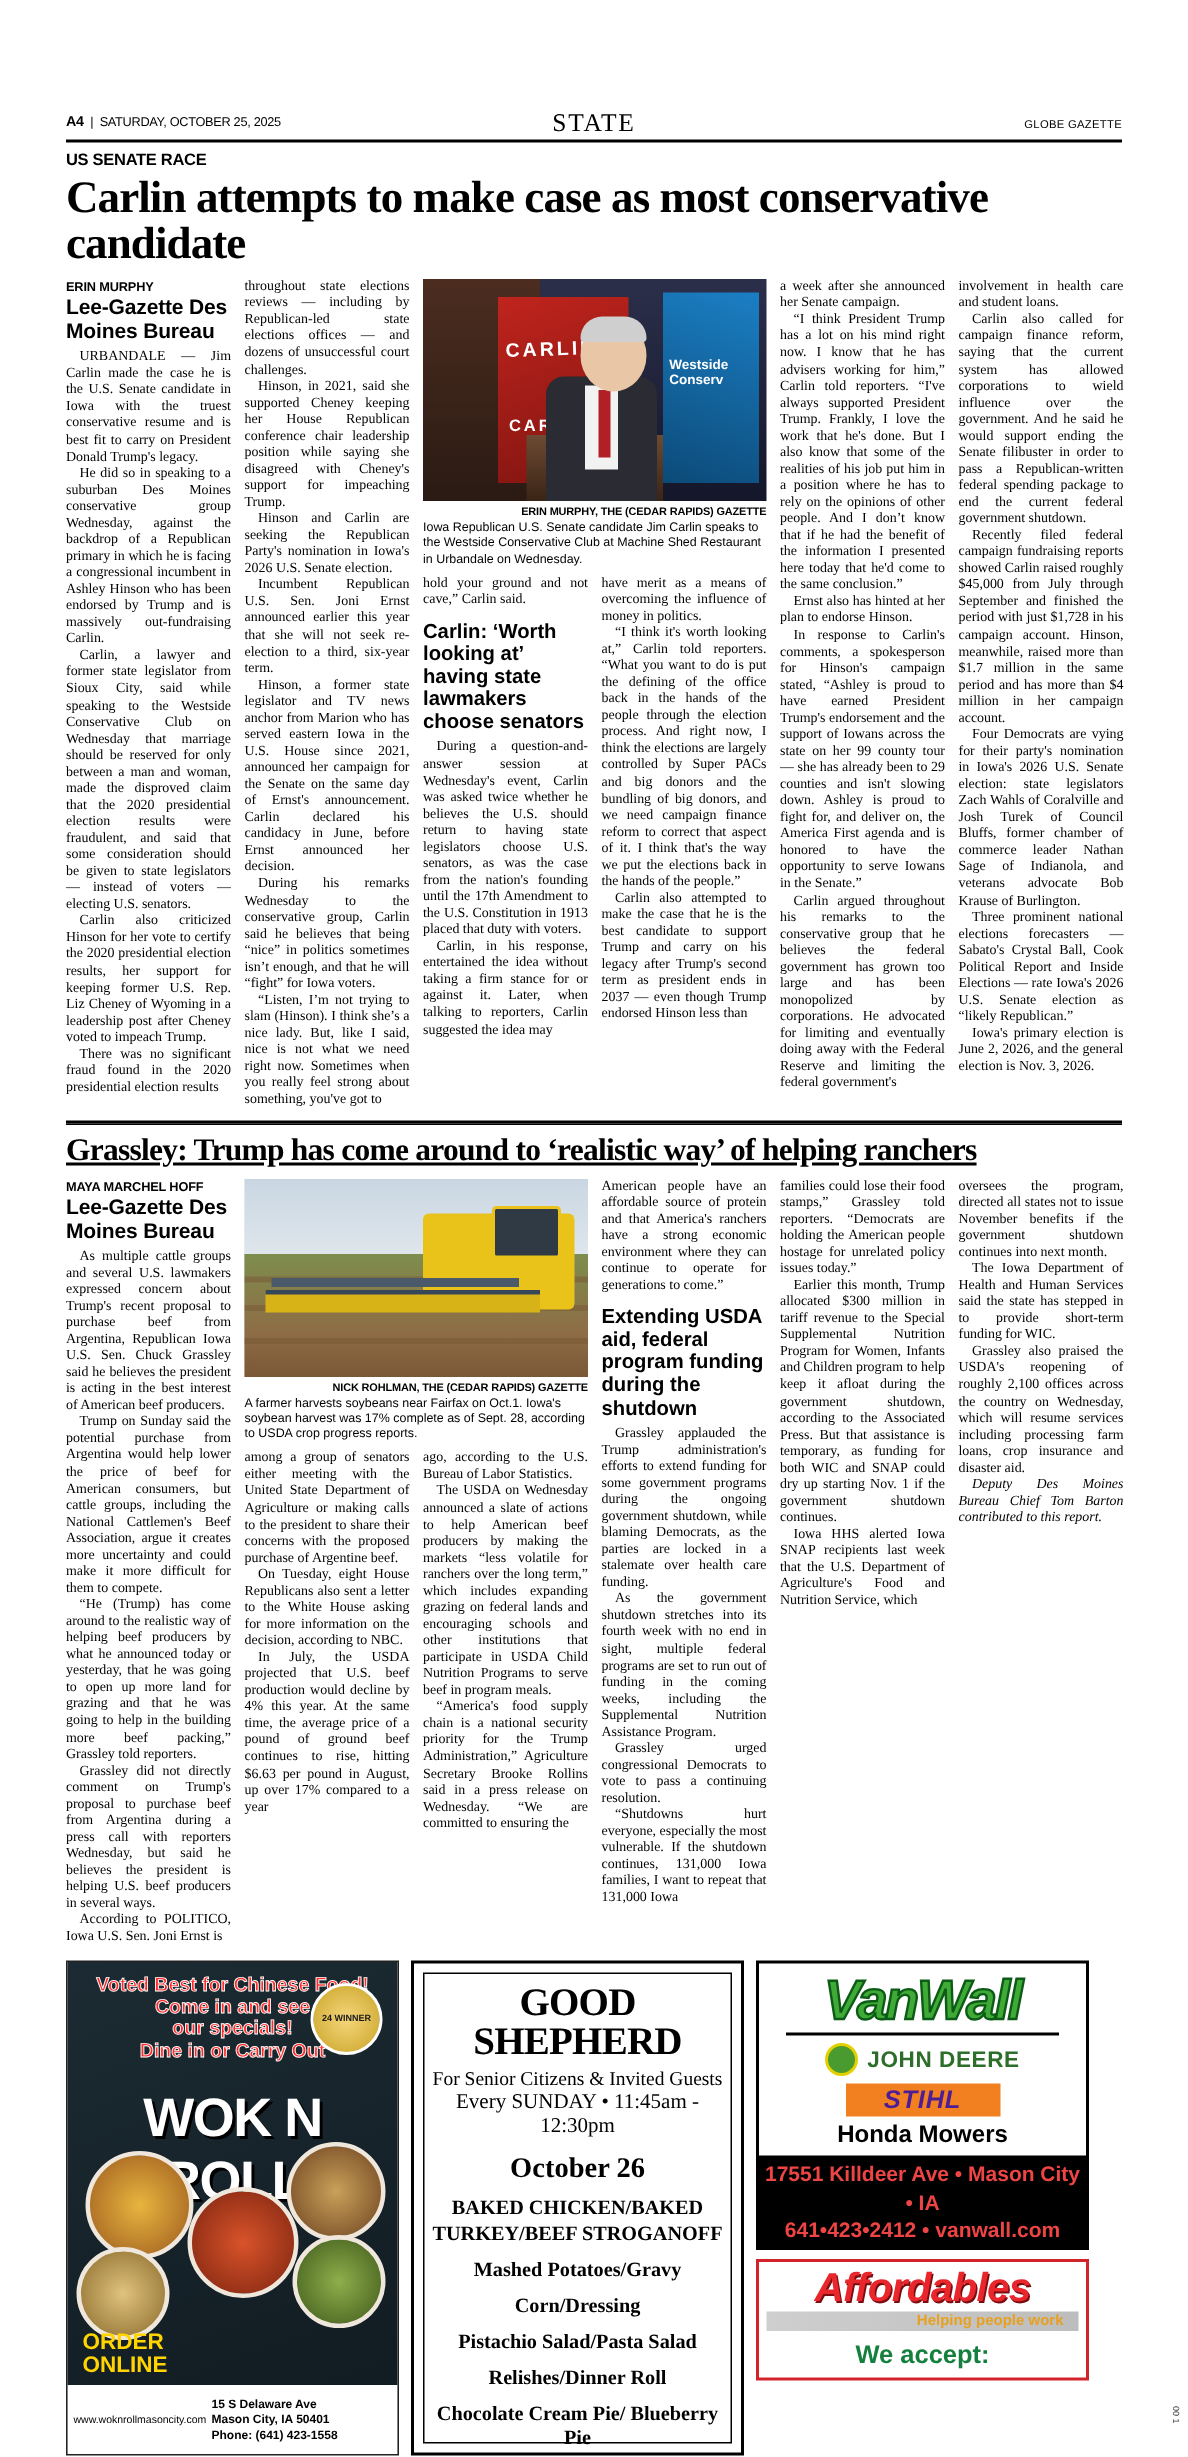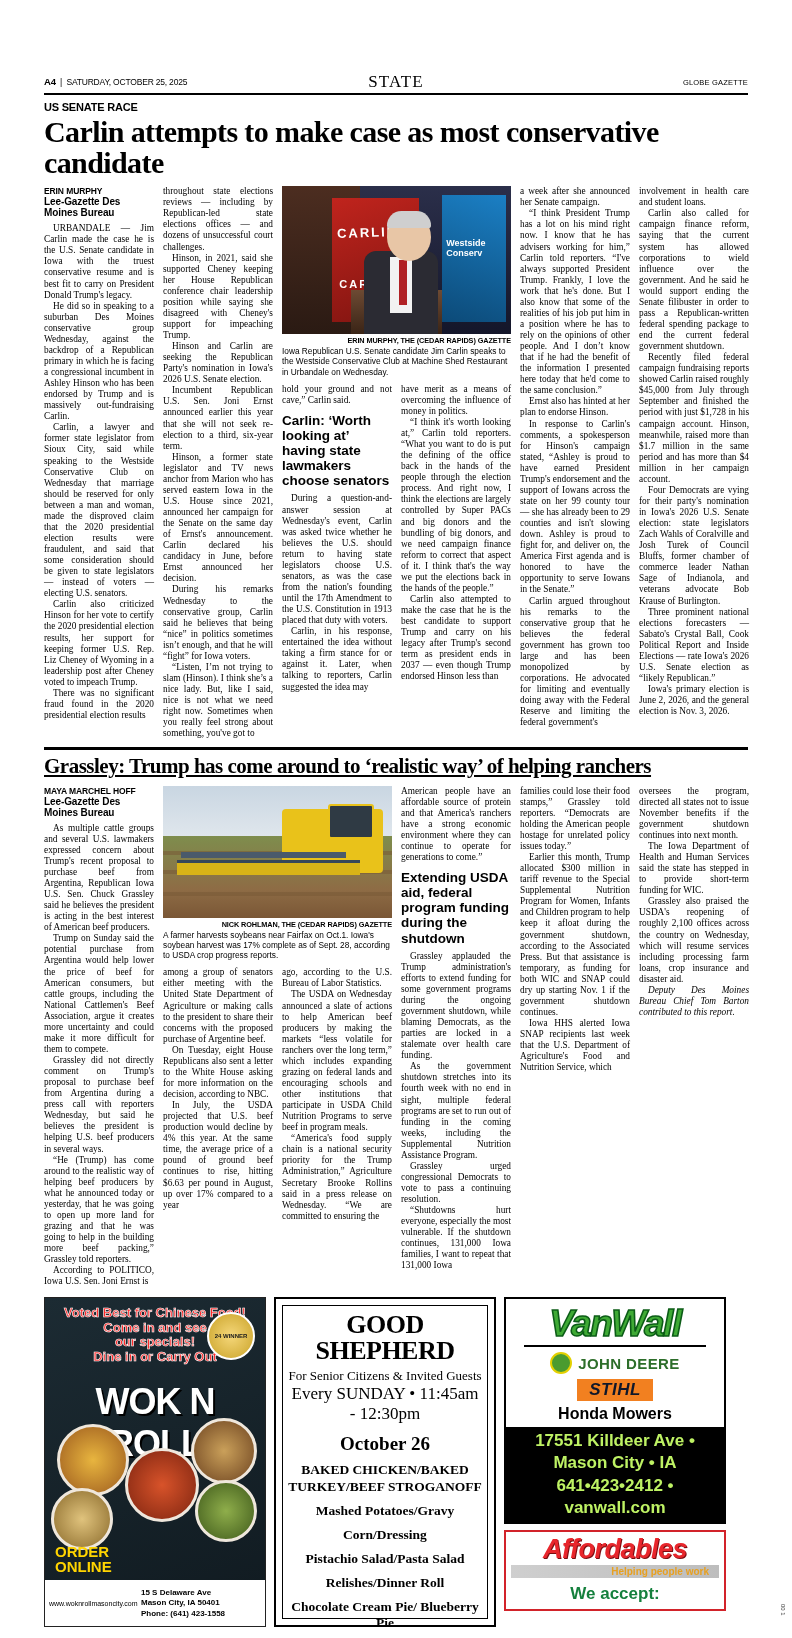--- a/index.html
+++ b/index.html
@@ -33,21 +33,21 @@
            font-size:30px; line-height:1.02; margin:4px 0 8px 0;
            letter-spacing:-0.6px; }
 
   
   .cols { display:flex; gap:9px; }
   .col { width:110px; flex:0 0 110px; }
   .col.w2 { width:229px; flex:0 0 229px; }
   .byline-name { font-family:"Liberation Sans", sans-serif; font-weight:bold;
                  font-size:8.5px; letter-spacing:-0.1px; }
   .byline-org { font-family:"Liberation Sans", sans-serif; font-weight:bold;
-                font-size:10px; margin-bottom:5px; letter-spacing:-0.1px; }
+                font-size:14px; margin-bottom:5px; letter-spacing:-0.1px; }
   p.body { font-size:9.3px; line-height:1.19; margin:0; text-align:justify;
            text-indent:9px; hyphens:auto; -webkit-hyphens:auto; }
   .subhed { font-family:"Liberation Sans", sans-serif; font-weight:bold;
             font-size:13.5px; line-height:1.12; margin:7px 0 5px 0; }
 
   
   .photo { width:100%; position:relative; overflow:hidden; }
   .credit { font-family:"Liberation Sans", sans-serif; font-weight:bold;
             font-size:7.3px; text-align:right; margin:2px 0 1px 0;
             letter-spacing:-0.1px; }
@@ -140,48 +140,48 @@
   .wok-cat { position:absolute; left:84px; bottom:4px; width:34px; height:34px; }
 
   
   .ad-gs { width:222px; flex:0 0 222px; height:330px; background:#fff;
      border:2px solid #000; padding:6px; text-align:center;
      display:flex; flex-direction:column; }
   .ad-gs .inner { border:1px solid #000; height:100%; padding:6px 5px; }
   .gs-title { font-family:"Liberation Serif", serif; font-weight:bold;
      font-size:26px; letter-spacing:-0.5px; line-height:1; }
   .gs-sub { font-family:"Liberation Serif", serif; font-size:13px; margin-top:4px; }
-  .gs-sub2 { font-family:"Liberation Serif", serif; font-size:17px; }
+  .gs-sub2 { font-family:"Liberation Serif", serif; font-size:14px; }
   .gs-date { font-family:"Liberation Serif", serif; font-weight:bold;
      font-size:19px; margin-top:9px; }
   .gs-item { font-family:"Liberation Serif", serif; font-weight:bold;
      font-size:13.5px; line-height:1.25; margin-top:7px; }
 
   
   .ad-right { width:222px; flex:0 0 222px; display:flex; flex-direction:column; gap:0; }
 
   
   .ad-vw { border:2px solid #000; background:#fff; text-align:center;
      padding:6px 6px 0 6px; }
   .vw-logo { font-family:"Liberation Sans", sans-serif; font-weight:bold;
      font-style:italic; font-size:37px; color:#3faa35;
      -webkit-text-stroke:1.6px #0c5c17; letter-spacing:-1.5px; line-height:1; }
   .vw-hr { border-top:2px solid #000; margin:3px 12px 5px 12px; }
   .vw-jd { display:flex; align-items:center; justify-content:center; gap:6px; }
   .vw-deer { width:22px; height:22px; border-radius:50%; background:#4a9b2f;
      border:2px solid #e3d000; }
   .vw-jd span { font-family:"Liberation Sans", sans-serif; font-weight:bold;
      font-size:15px; color:#2d6e2a; letter-spacing:0.4px; }
-  .vw-stihl { margin:5px auto 4px auto; width:76px; background:#f28020;
-     color:#0f172a; font-family:"Liberation Sans", sans-serif; font-weight:bold;
+  .vw-stihl { margin:5px auto 4px auto; width:103px; background:#f28020;
+     color:#4c1d95; font-family:"Liberation Sans", sans-serif; font-weight:bold;
      font-style:italic; font-size:17px; letter-spacing:0.5px; padding:1px 0; }
   .vw-honda { font-family:"Liberation Sans", sans-serif; font-weight:bold;
      font-size:16px; margin-bottom:4px; }
-  .vw-addr { background:#000; color:#bef264; font-family:"Liberation Sans", sans-serif;
-     font-weight:bold; font-size:17px; line-height:1.3; padding:3px 0;
+  .vw-addr { background:#000; color:#ef4444; font-family:"Liberation Sans", sans-serif;
+     font-weight:bold; font-size:14px; line-height:1.3; padding:3px 0;
      margin:0 -6px; }
 
   
   .ad-af { border:2px solid #d2232a; background:#fff; margin-top:6px;
      text-align:center; padding:4px 5px 5px 5px; }
   .af-title { font-family:"Liberation Sans", sans-serif; font-weight:bold;
      font-style:italic; font-size:27px; color:#e8262c; letter-spacing:-0.5px;
      line-height:1; text-shadow:1px 1px 0 #7a0c10; }
   .af-tag { background:linear-gradient(90deg,#cfcfcf,#bdbdbd); color:#e8a020;
      font-family:"Liberation Sans", sans-serif; font-weight:bold; font-size:10px;
@@ -309,22 +309,22 @@
 
   <h1 class="hed2">Grassley: Trump has come around to ‘realistic way’ of helping ranchers</h1>
 
   <div class="cols">
 
     <div class="col">
       <div class="byline-name">MAYA MARCHEL HOFF</div>
       <div class="byline-org">Lee-Gazette Des Moines Bureau</div>
       <p class="body">As multiple cattle groups and several U.S. lawmakers expressed concern about Trump's recent proposal to purchase beef from Argentina, Republican Iowa U.S. Sen. Chuck Grassley said he believes the president is acting in the best interest of American beef producers.</p>
       <p class="body">Trump on Sunday said the potential purchase from Argentina would help lower the price of beef for American consumers, but cattle groups, including the National Cattlemen's Beef Association, argue it creates more uncertainty and could make it more difficult for them to compete.</p>
+      <p class="body">“He (Trump) has come around to the realistic way of helping beef producers by what he announced today or yesterday, that he was going to open up more land for grazing and that he was going to help in the building more beef packing,” Grassley told reporters.</p>
       <p class="body">Grassley did not directly comment on Trump's proposal to purchase beef from Argentina during a press call with reporters Wednesday, but said he believes the president is helping U.S. beef producers in several ways.</p>
-      <p class="body">“He (Trump) has come around to the realistic way of helping beef producers by what he announced today or yesterday, that he was going to open up more land for grazing and that he was going to help in the building more beef packing,” Grassley told reporters.</p>
       <p class="body">According to POLITICO, Iowa U.S. Sen. Joni Ernst is</p>
     </div>
 
     <div class="col w2">
       <div class="photo ph2">
         <div class="sky"></div>
         <div class="field">
           <div class="stripe" style="top:18%"></div>
           <div class="stripe" style="top:42%"></div>
           <div class="stripe" style="top:68%"></div>

